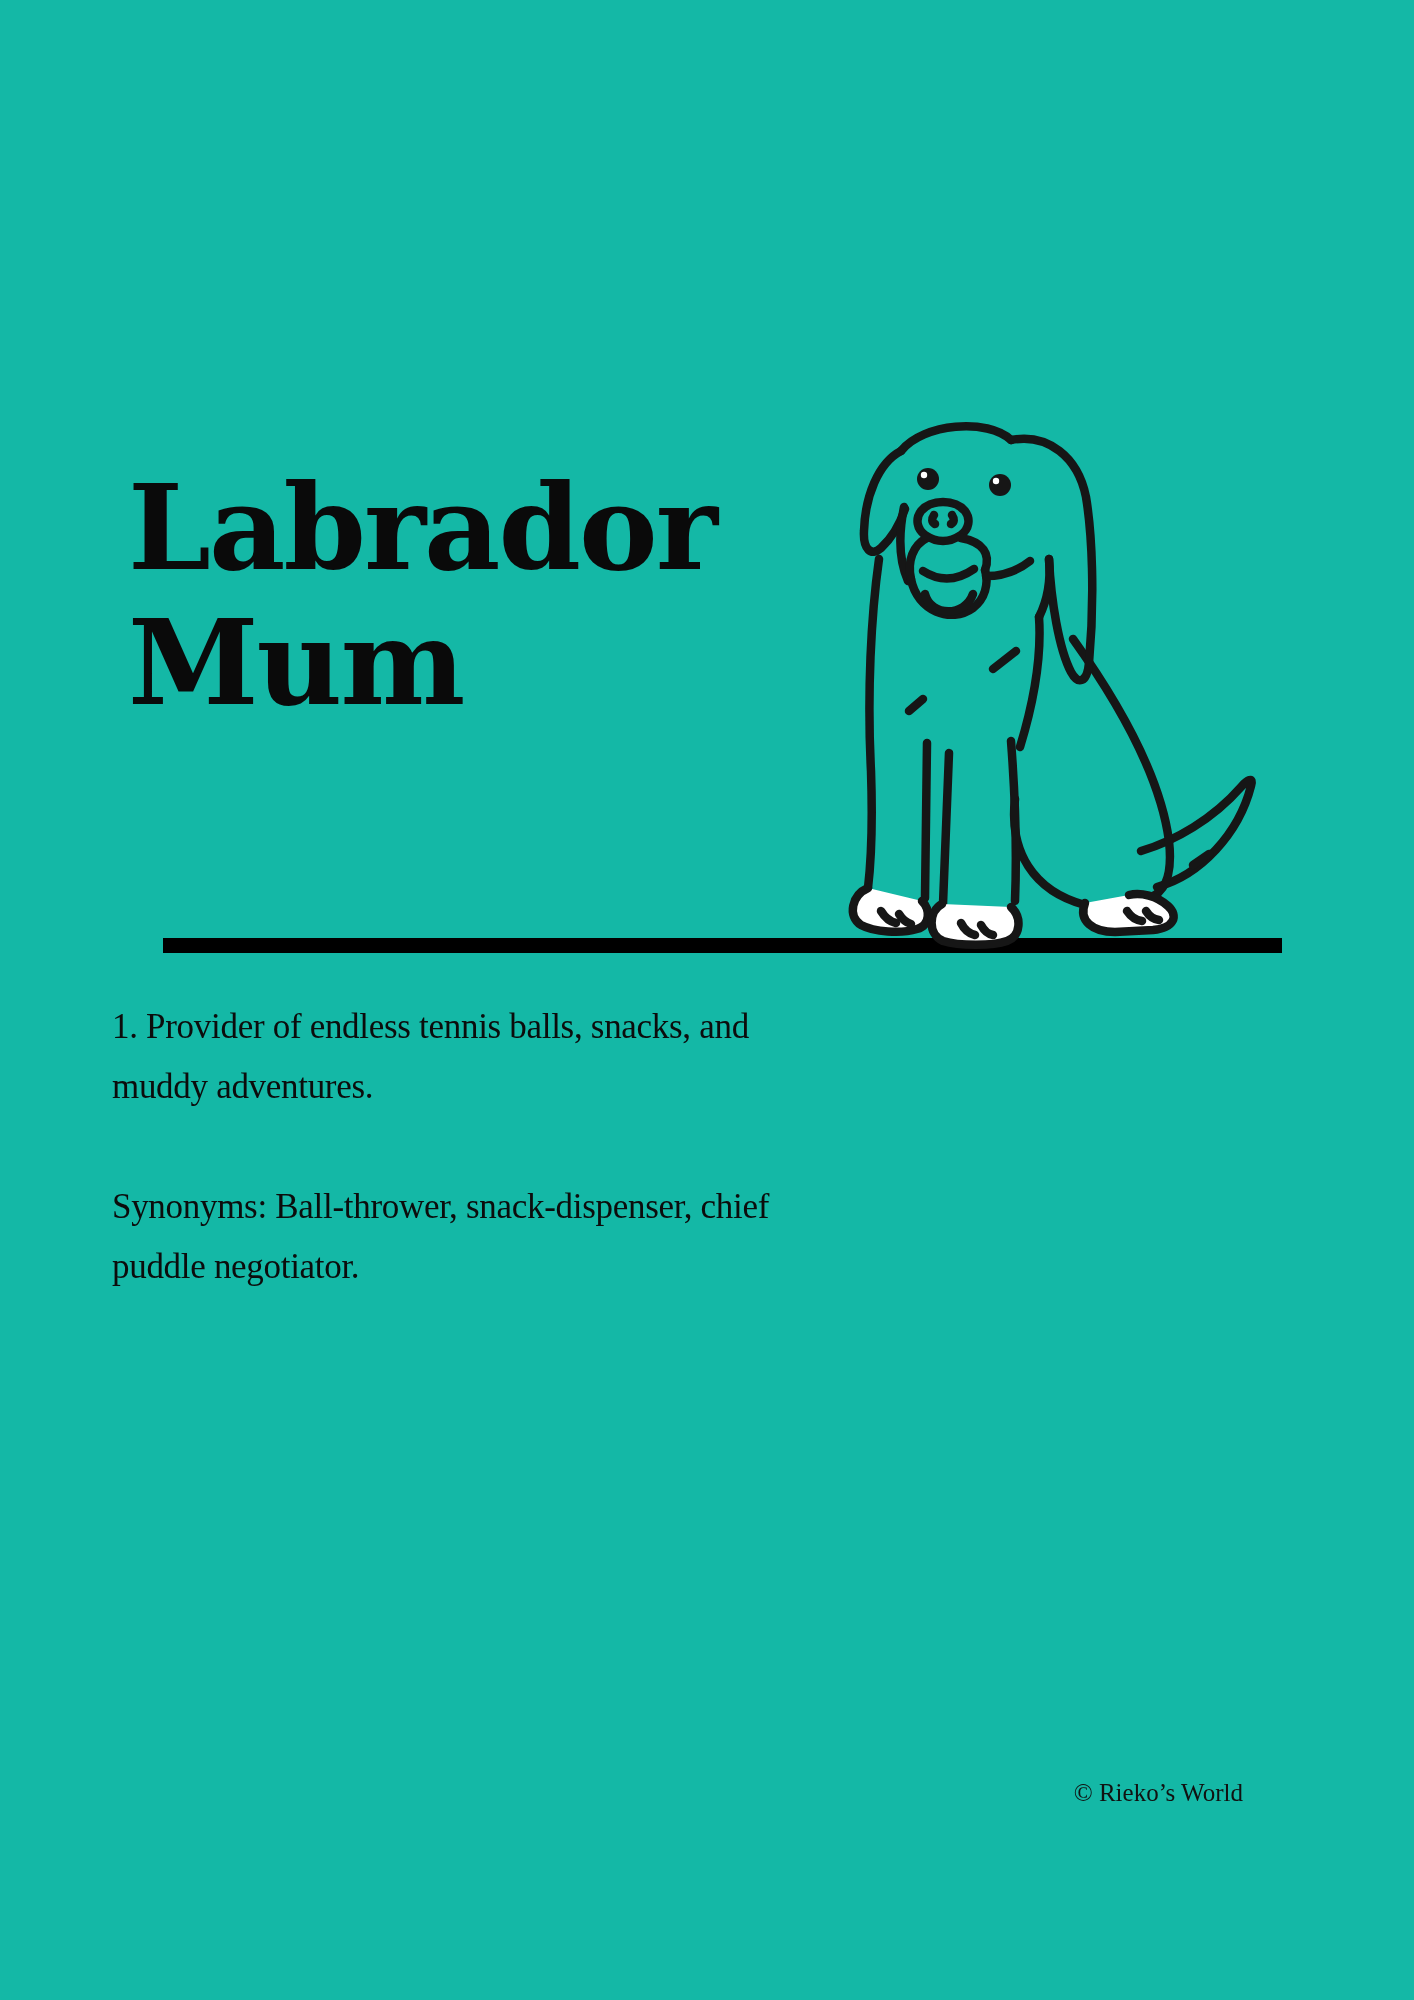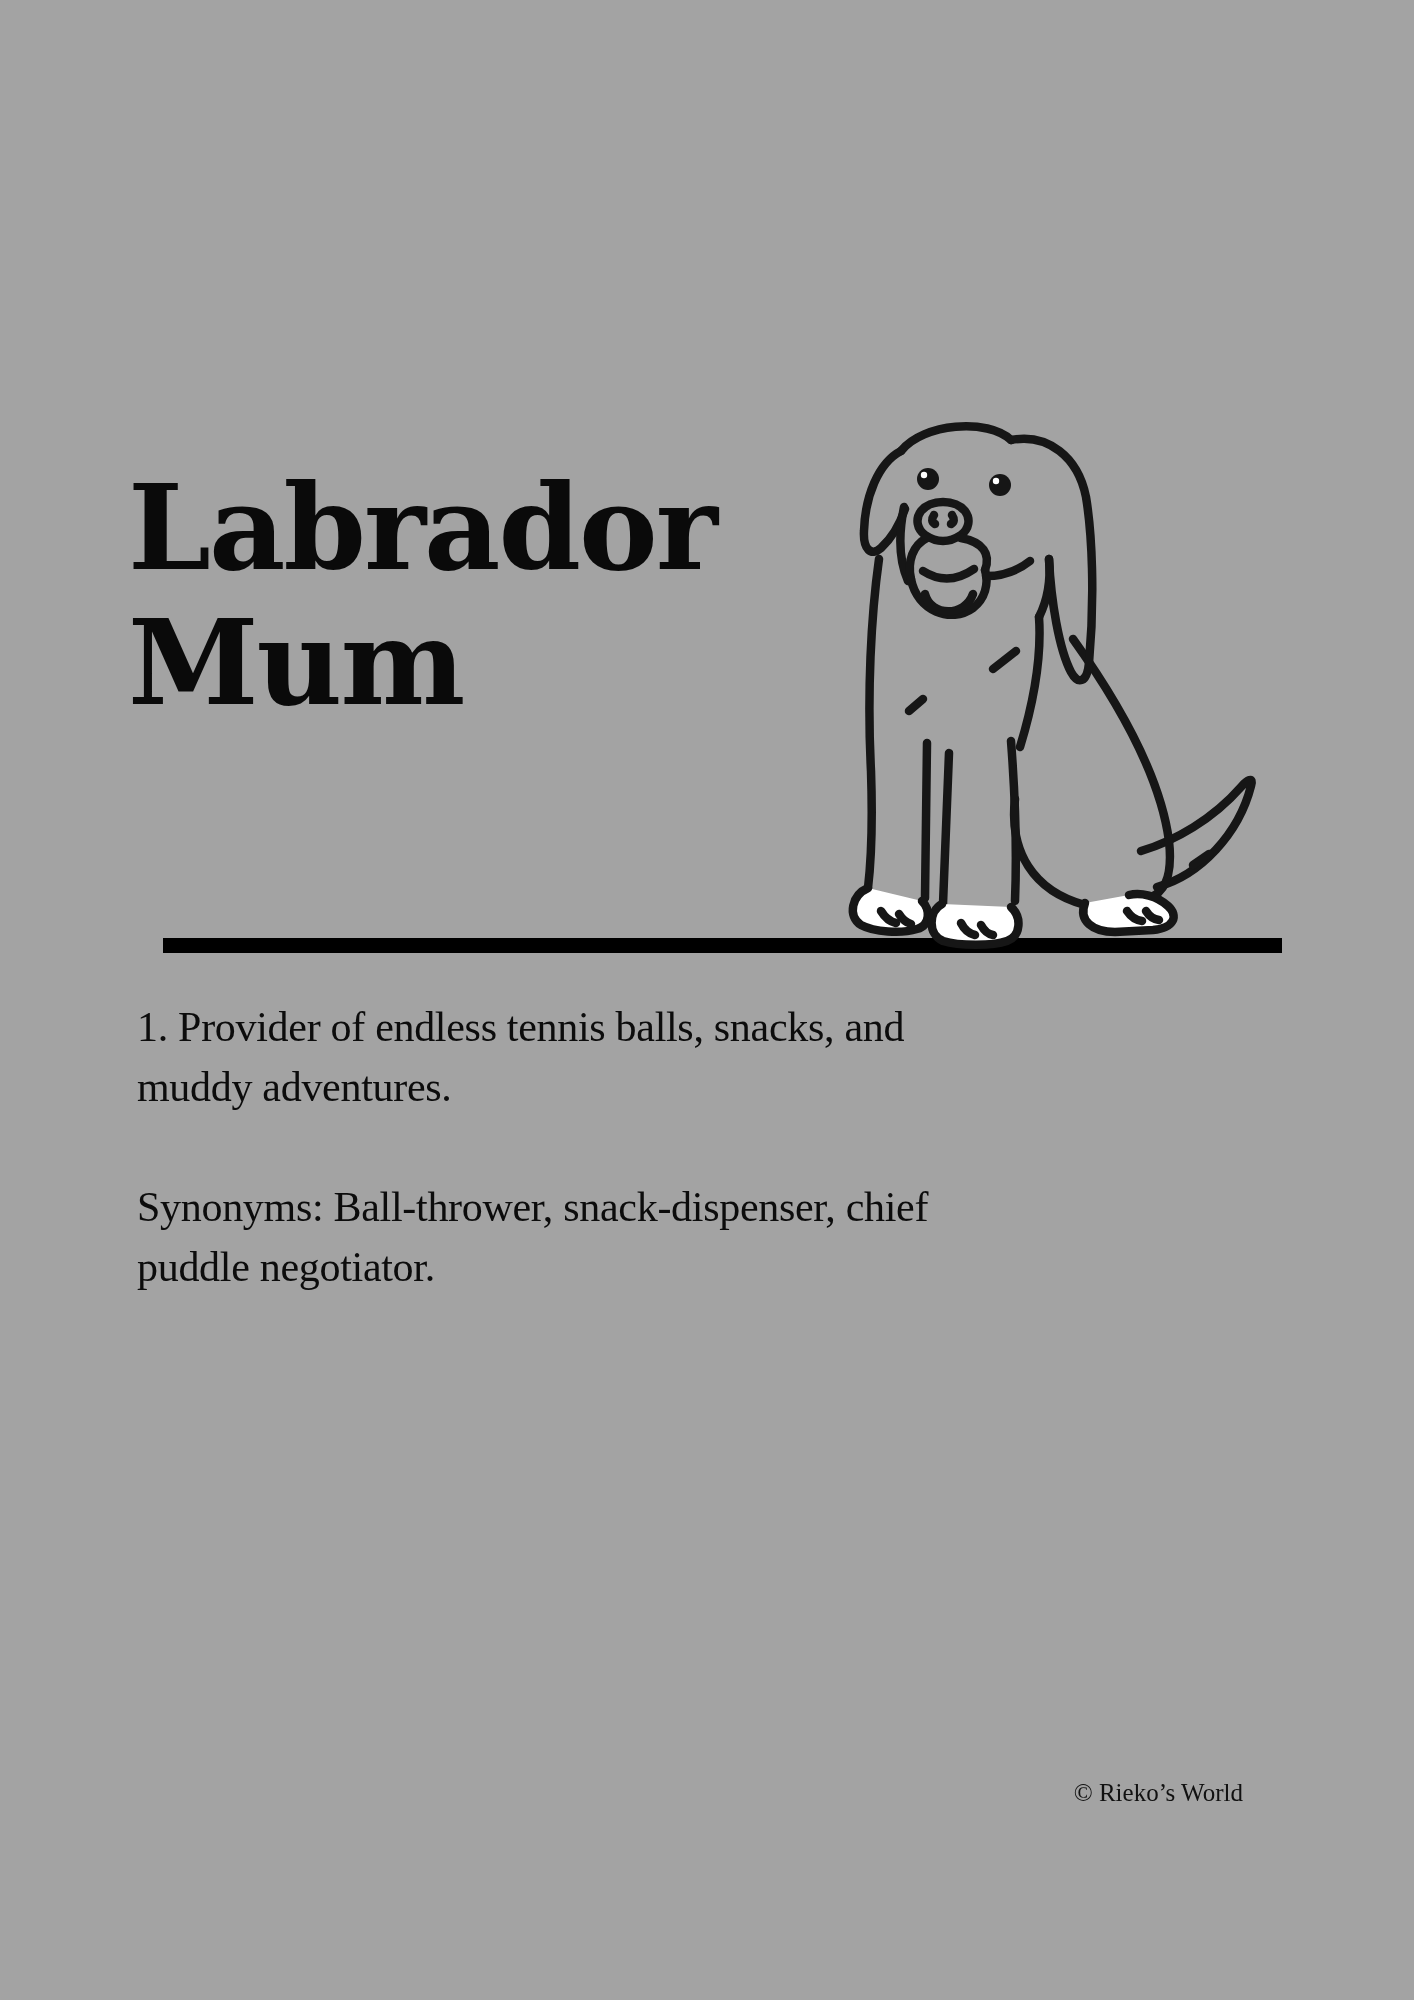--- a/index.html
+++ b/index.html
@@ -1,21 +1,21 @@
 <!DOCTYPE html>
 <html><head>
 <meta charset="utf-8">
 <style>
   * { margin: 0; padding: 0; box-sizing: border-box; }
   html, body { background: #ffffff; }
   .page {
     position: relative;
     width: 1414px;
     height: 2000px;
-    background: #a3a3a3;
+    background: #14b8a6;
     margin: 0 auto;
     overflow: hidden;
     font-family: "Liberation Serif", serif;
     color: #0b0b0b;
   }
   .title-block {
     position: absolute;
     left: 128px;
     top: 460px;
     width: 640px;
@@ -55,27 +55,26 @@
     z-index: 1;
   }
   .definitions {
     position: absolute;
     left: 112px;
     top: 997px;
     width: 1090px;
   }
   .definition {
     font-family: "Liberation Serif", serif;
-    font-size: 42px;
+    font-size: 35px;
     line-height: 60px;
     letter-spacing: -0.3px;
     color: #0c0c0c;
     white-space: pre-line;
     margin-bottom: 60px;
-    margin-left: 25px;
   }
   .attribution {
     position: absolute;
     right: 171px;
     top: 1779px;
     font-family: "Liberation Serif", serif;
     font-size: 25px;
     color: #111111;
   }
 </style>

